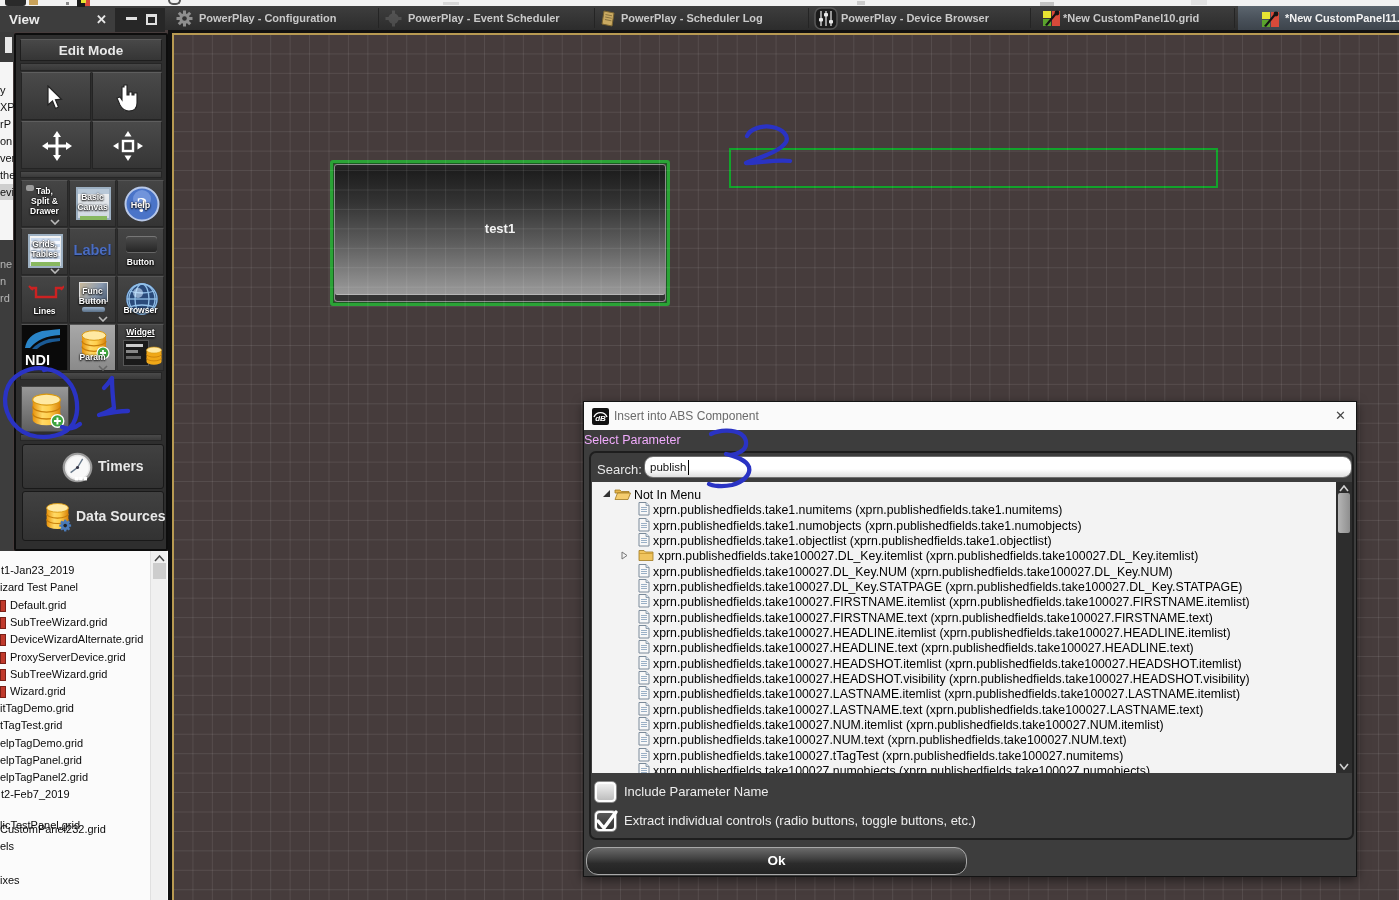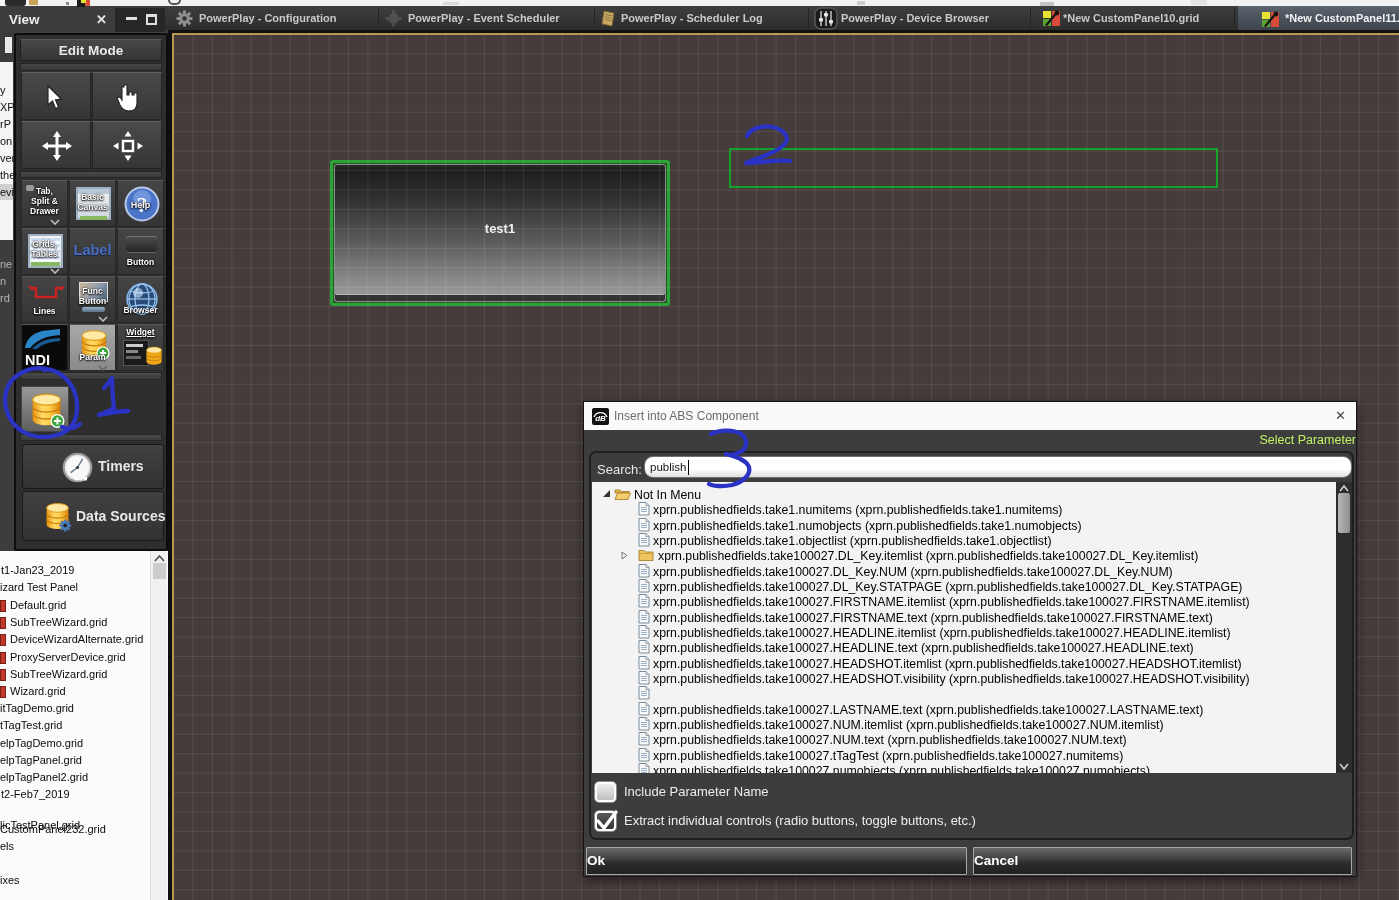--- a/index.html
+++ b/index.html
@@ -71,34 +71,34 @@
 #filelist .it { position:absolute; font-size:11px; color:#0a0a0a; white-space:nowrap; }
 #filelist .ric { position:absolute; left:0; width:6px; height:12px; background:#c0392b; border:1px solid #7a1f16; }
 #fscroll { position:absolute; left:150px; top:0; width:17px; height:349px; background:#f0f0f0; border-left:1px solid #e0e0e0; }
 #fscroll .th { position:absolute; left:2px; top:12px; width:13px; height:16px; background:#cdcdcd; }
 
 
 #dialog { left:583px; top:401px; width:774px; height:476px; z-index:40; border:1px solid #141414; background:#3d3d3d; box-shadow:0 3px 10px rgba(0,0,0,0.5); }
 #dtitle { position:absolute; left:0; top:0; width:100%; height:28px; background:#fafafa; }
 #dtitle .txt { position:absolute; left:30px; top:7px; font-size:12px; color:#6a6a6a; }
 #dtitle .x { position:absolute; right:10px; top:6px; font-size:13px; color:#444; }
-#dselhdr { position:absolute; left:0; top:31px; width:100%; text-align:right; color:#bef264; font-size:12.5px; }
+#dselhdr { position:absolute; left:0; top:31px; width:100%; text-align:left; color:#f0abfc; font-size:12.5px; }
 #dpanel { position:absolute; left:5px; top:49px; width:765px; height:389px; border:2px solid #1e1e1e; border-radius:7px; }
 #dsearchlbl { position:absolute; left:13px; top:60px; font-size:13px; color:#e8e8e8; }
 #dinput { position:absolute; left:60px; top:54px; width:708px; height:22px; border-radius:9px; border:1px solid #6f6f6f; background:linear-gradient(#ffffff,#ffffff 60%,#dedede); }
 #dinput .txt { position:absolute; left:5px; top:4px; font-size:11.5px; color:#111; }
 #dinput .caret { position:absolute; left:43px; top:3px; width:1px; height:15px; background:#000; }
 #dtree { position:absolute; left:8px; top:80px; width:744px; height:291px; background:#f3f3f3; overflow:hidden; }
 #dtree .row { position:absolute; left:0; width:100%; height:15px; font-size:12.3px; color:#000; white-space:nowrap; }
 #dtree .row .t { position:absolute; top:1px; }
 #dscroll { position:absolute; left:752px; top:80px; width:16px; height:291px; background:#2d2d2d; }
 #dscroll .th { position:absolute; left:2px; top:11px; width:12px; height:40px; background:linear-gradient(90deg,#b5b5b5,#8f8f8f); border-radius:2px; }
 .cb { position:absolute; left:10px; width:23px; height:22px; border-radius:5px; background:linear-gradient(#f5f5f5,#b8b8b8); border:1px solid #8a8a8a; box-shadow:inset 0 0 0 2px #fdfdfd; }
 .cblbl { position:absolute; left:40px; font-size:13px; color:#ededed; }
-.dbtn { position:absolute; top:445px; height:28px; border:1px solid #a8a8a8; border-radius:1px; background:linear-gradient(#6a6a6a,#424242 40%,#2b2b2b 60%,#222222); color:#fff; font-weight:bold; font-size:13.5px; text-align:left; line-height:26px; }
+.dbtn { position:absolute; top:445px; height:28px; border:1px solid #a8a8a8; border-radius:12px; background:linear-gradient(#6a6a6a,#424242 40%,#2b2b2b 60%,#222222); color:#fff; font-weight:bold; font-size:13.5px; text-align:center; line-height:26px; }
 
 
 #anno { left:0; top:0; width:1399px; height:900px; z-index:60; pointer-events:none; }
 </style>
 </head>
 <body>
 <div id="stage">
 
 <div class="abs" id="canvasedge"></div>
 <div class="abs" id="canvas">
@@ -603,20 +603,21 @@
     <div class="row" style="top:189px">
           <svg style="position:absolute;left:46px;top:0" width="12" height="14">
             <use href="#docicon"></use>
           </svg>
           <span class="t" style="left:61px">xprn.publishedfields.take100027.HEADSHOT.visibility (xprn.publishedfields.take100027.HEADSHOT.visibility)</span>
         </div>
     <div class="row" style="top:204px">
           <svg style="position:absolute;left:46px;top:0" width="12" height="14">
             <use href="#docicon"></use>
           </svg>
+          <span class="t" style="left:61px">xprn.publishedfields.take100027.LASTNAME.itemlist (xprn.publishedfields.take100027.LASTNAME.itemlist)</span>
         </div>
     <div class="row" style="top:220px">
           <svg style="position:absolute;left:46px;top:0" width="12" height="14">
             <use href="#docicon"></use>
           </svg>
           <span class="t" style="left:61px">xprn.publishedfields.take100027.LASTNAME.text (xprn.publishedfields.take100027.LASTNAME.text)</span>
         </div>
     <div class="row" style="top:235px">
           <svg style="position:absolute;left:46px;top:0" width="12" height="14">
             <use href="#docicon"></use>
@@ -654,21 +655,20 @@
   <div class="cb" style="top:379px"></div>
   <div class="cblbl" style="top:382px">Include Parameter Name</div>
   <div class="cb" style="top:408px;background:linear-gradient(#e8e8e8,#a8a8a8)">
     <div style="position:absolute;left:2px;top:2px;right:2px;bottom:2px;background:linear-gradient(#5a5a5a,#333);border-radius:3px"></div>
     <svg style="position:absolute;left:-1px;top:-3px" width="26" height="26" viewBox="0 0 26 26">
           <path d="M4,13 L10,20 L22,4" stroke="#fff" stroke-width="3.4" fill="none" stroke-linecap="round"></path>
         </svg>
   </div>
   <div class="cblbl" style="top:411px">Extract individual controls (radio buttons, toggle buttons, etc.)</div>
   <div class="dbtn" style="left:2px;width:381px">Ok</div>
-  <div class="dbtn" style="left:389px;width:379px">Cancel</div>
 </div>
 
 <svg class="abs" id="anno" width="1399" height="900" viewBox="0 0 1399 900">
   <g fill="none" stroke="#2a33c4" stroke-width="4.3" stroke-linecap="round" stroke-linejoin="round">
 
     <path d="M47,369 C30,365 10,375 6,392 C2,410 12,429 30,435 C47,440 66,435 73,424 C80,412 78,392 68,381 C60,372 50,368 44,370 M62,427 C68,430 75,428 80,424"></path>
     <path d="M104,388 C107,385 110,381 112,378 C112,388 113,399 114,408"></path>
     <path d="M114,408 C108,412 102,414 99,415 C108,413 119,411 128,411"></path>
 
     <path d="M747,136 C750,129 762,125 772,127 C783,129 789,136 786,142 C780,152 758,158 746,163 C758,163 778,159 790,161"></path>

